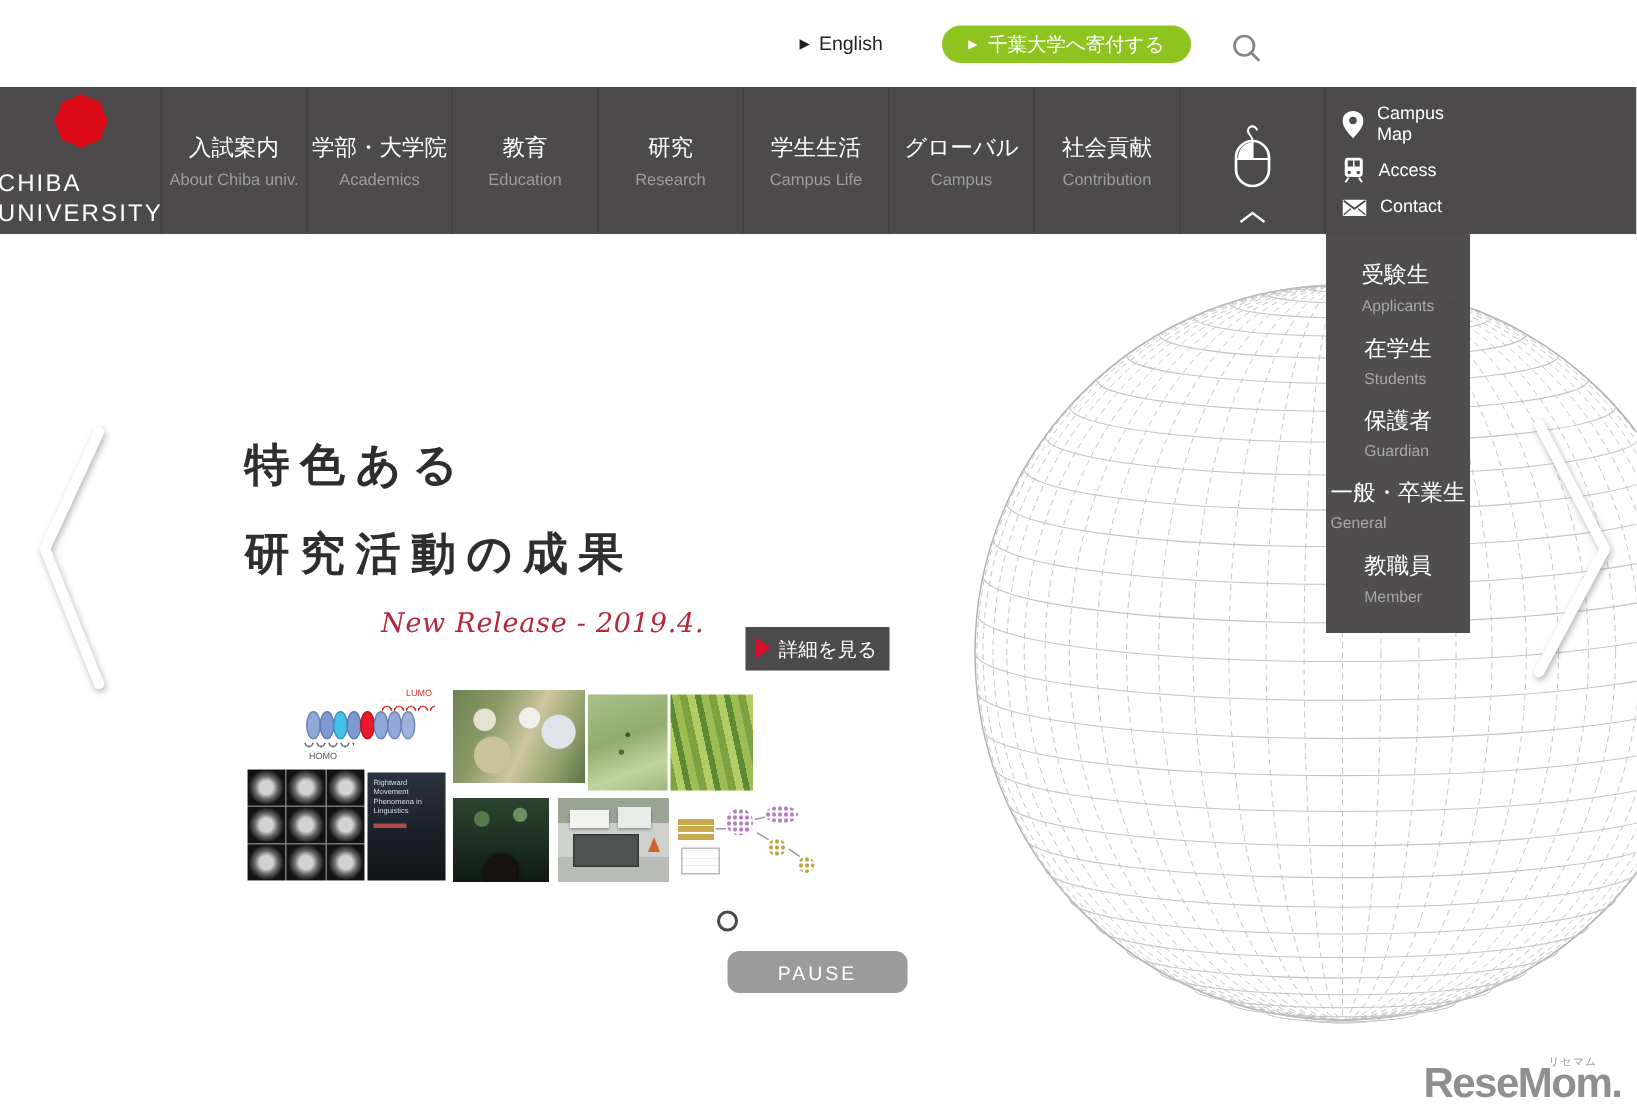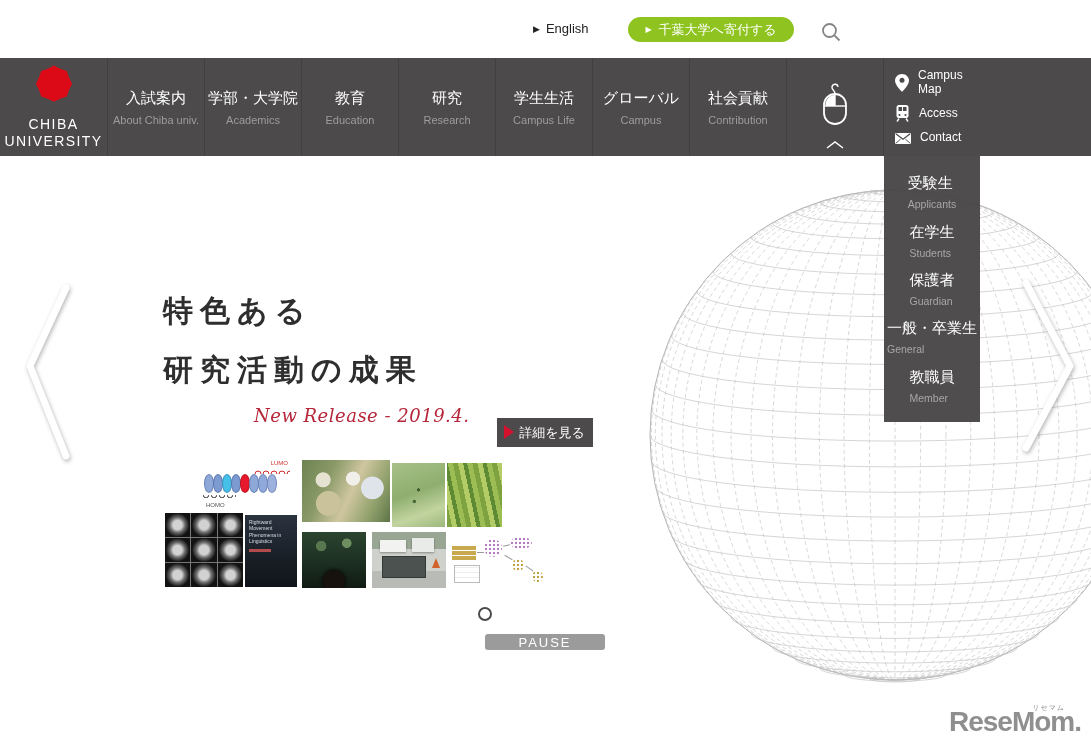--- a/index.html
+++ b/index.html
@@ -21,21 +21,21 @@
     background:var(--donate-green); border:none; border-radius:13px;
     color:#fff; font-size:13px; display:flex; align-items:center; justify-content:center;
     gap:7px; cursor:pointer; font-family:"Liberation Sans", sans-serif;
   }
   .donate-btn .tri { color:#fff; font-size:8px; }
   .search-btn { position:absolute; left:820px; top:21px; width:22px; height:22px; background:none; border:none; cursor:pointer; }
 
   
   .nav { position:absolute; left:0; top:58px; width:1091px; height:98px; background:var(--nav-bg); display:flex; z-index:5; }
   .nav-logo { width:107px; height:98px; display:flex; flex-direction:column; align-items:center; justify-content:center; cursor:pointer; }
-  .nav-logo-text { color:#fff; font-size:14px; letter-spacing:1.4px; line-height:1.25; text-align:center; margin-top:4px; }
+  .nav-logo-text { color:#fff; font-size:16px; letter-spacing:1.4px; line-height:1.25; text-align:left; margin-top:4px; }
   .nav-item {
     width:97px; height:98px; border-left:1px solid #413f3f;
     display:flex; flex-direction:column; align-items:center; justify-content:center;
     gap:6px; cursor:pointer;
   }
   .nav-item .jp { color:#fff; font-size:15px; white-space:nowrap; }
   .nav-item .en { color:#9e9c9c; font-size:11px; white-space:nowrap; }
   .nav-mouse {
     width:97px; height:98px; border-left:1px solid #413f3f;
     display:flex; flex-direction:column; align-items:center; justify-content:flex-end;
@@ -157,22 +157,22 @@
   .fa1 { left:29px; top:17px; width:7px; }
   .fa2 { left:55px; top:10px; width:7px; transform:rotate(-14deg); }
   .fa3 { left:56px; top:22px; width:9px; transform:rotate(30deg); }
   .fa4 { left:77px; top:33px; width:9px; transform:rotate(35deg); }
   .flow-legend { position:absolute; left:6px; top:30px; width:26px; height:18px; border:0.5px solid #bbb;
     background:repeating-linear-gradient(0deg,#fff 0 4.5px,#eee 4.5px 5px); }
 
   
   .page-dot { position:absolute; left:478px; top:607px; width:14px; height:14px; z-index:2;
     border:2px solid #4a4a4a; border-radius:50%; background:transparent; cursor:pointer; }
-  .pause-btn { position:absolute; left:485px; top:634px; width:120px; height:16px; z-index:2;
-    background:var(--pause-gray); border:none; border-radius:3px; color:#fff; font-size:13px;
+  .pause-btn { position:absolute; left:485px; top:634px; width:120px; height:28px; z-index:2;
+    background:var(--pause-gray); border:none; border-radius:8px; color:#fff; font-size:13px;
     letter-spacing:2px; cursor:pointer; font-family:"Liberation Sans", sans-serif; }
 
   
   .watermark { position:absolute; right:10px; bottom:6px; z-index:3; color:#8f8f8f; }
   .wm-text { font-size:28px; font-weight:bold; letter-spacing:-1px; }
   .wm-ruby { position:absolute; right:16px; top:-3px; font-size:7px; color:#8f8f8f; letter-spacing:1px; }
 </style>
 </head>
 <body>
 

